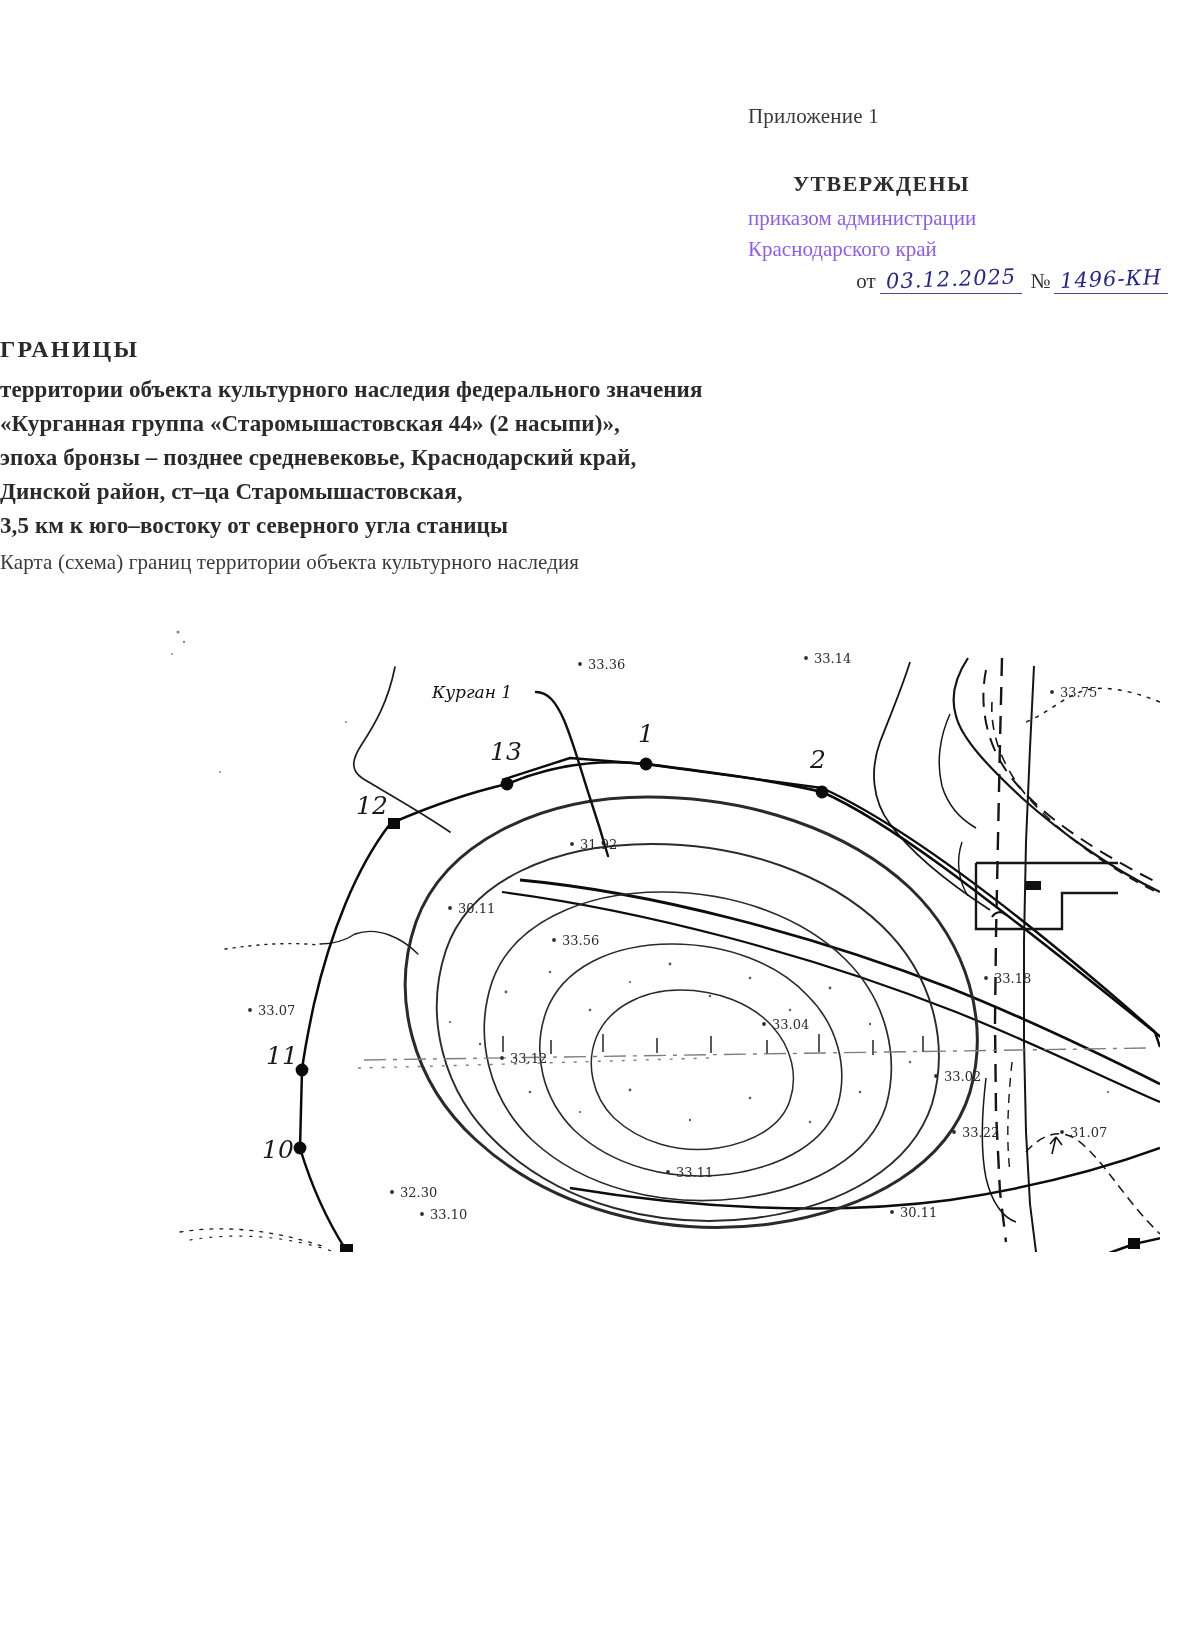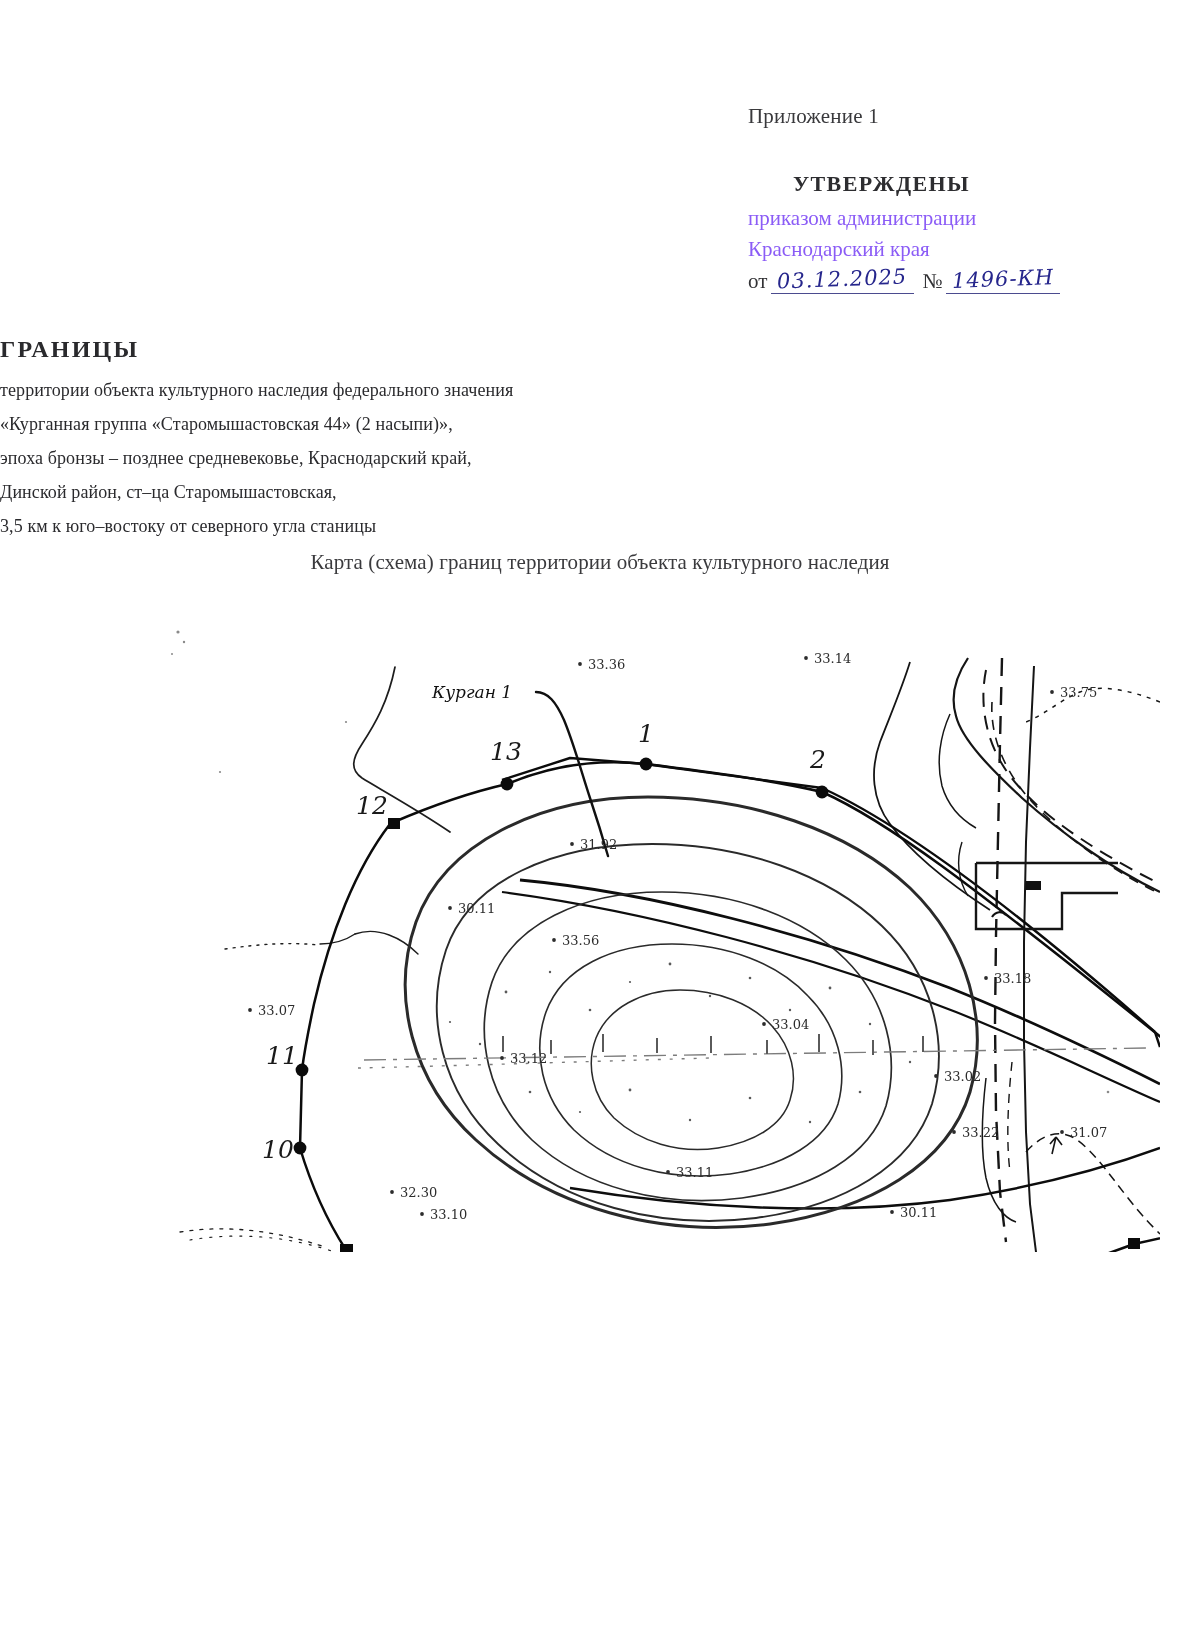--- a/index.html
+++ b/index.html
@@ -51,20 +51,21 @@
     color: #8b5cf6;
     white-space: nowrap;
   }
   .order-row {
     display: flex;
     align-items: flex-end;
     font-size: 21px;
     color: #323235;
     margin-top: 2px;
     white-space: nowrap;
+    justify-content: flex-end;
   }
   .order-label { margin-right: 4px; }
   .hand-field {
     position: relative;
     border-bottom: 1.3px solid #4b4b8f;
     min-width: 10px;
     padding: 0 6px 1px 6px;
   }
   .hand {
     font-family: "DejaVu Serif", serif;
@@ -86,32 +87,31 @@
     text-align: left;
   }
   .doc-title {
     font-size: 24px;
     font-weight: 700;
     letter-spacing: 2.2px;
     color: #2a2a2d;
     margin-bottom: 10px;
   }
   .doc-subtitle {
-    font-size: 18px;
-    font-weight: 400;
+    font-size: 23px;
+    font-weight: 700;
     line-height: 34px;
     color: #2a2a2d;
     letter-spacing: .1px;
   }
   .map-caption {
     position: absolute;
     left: 0;
     top: 550px;
     width: 1200px;
-    text-align: center;
     font-size: 21px;
     color: #3a3a3d;
     letter-spacing: .1px;
   }
 
   
   .map-area {
     position: absolute;
     left: 150px;
     top: 592px;
@@ -130,21 +130,21 @@
 
 <div class="page">
 
   <div class="header-block">
     <div class="appendix-line">Приложение 1</div>
 
     <div class="approved-title">УТВЕРЖДЕНЫ</div>
 
     <div class="approved-line">приказом администрации</div>
 
-    <div class="approved-line">Краснодарский края</div>
+    <div class="approved-line">Краснодарского край</div>
 
     <div class="order-row">
       <span class="order-label">от</span>
       <span class="hand-field">
         <span class="hand">03.12.2025</span>
       </span>
       <span class="order-num-label">№</span>
       <span class="hand-field">
         <span class="hand">1496-КН</span>
       </span>

